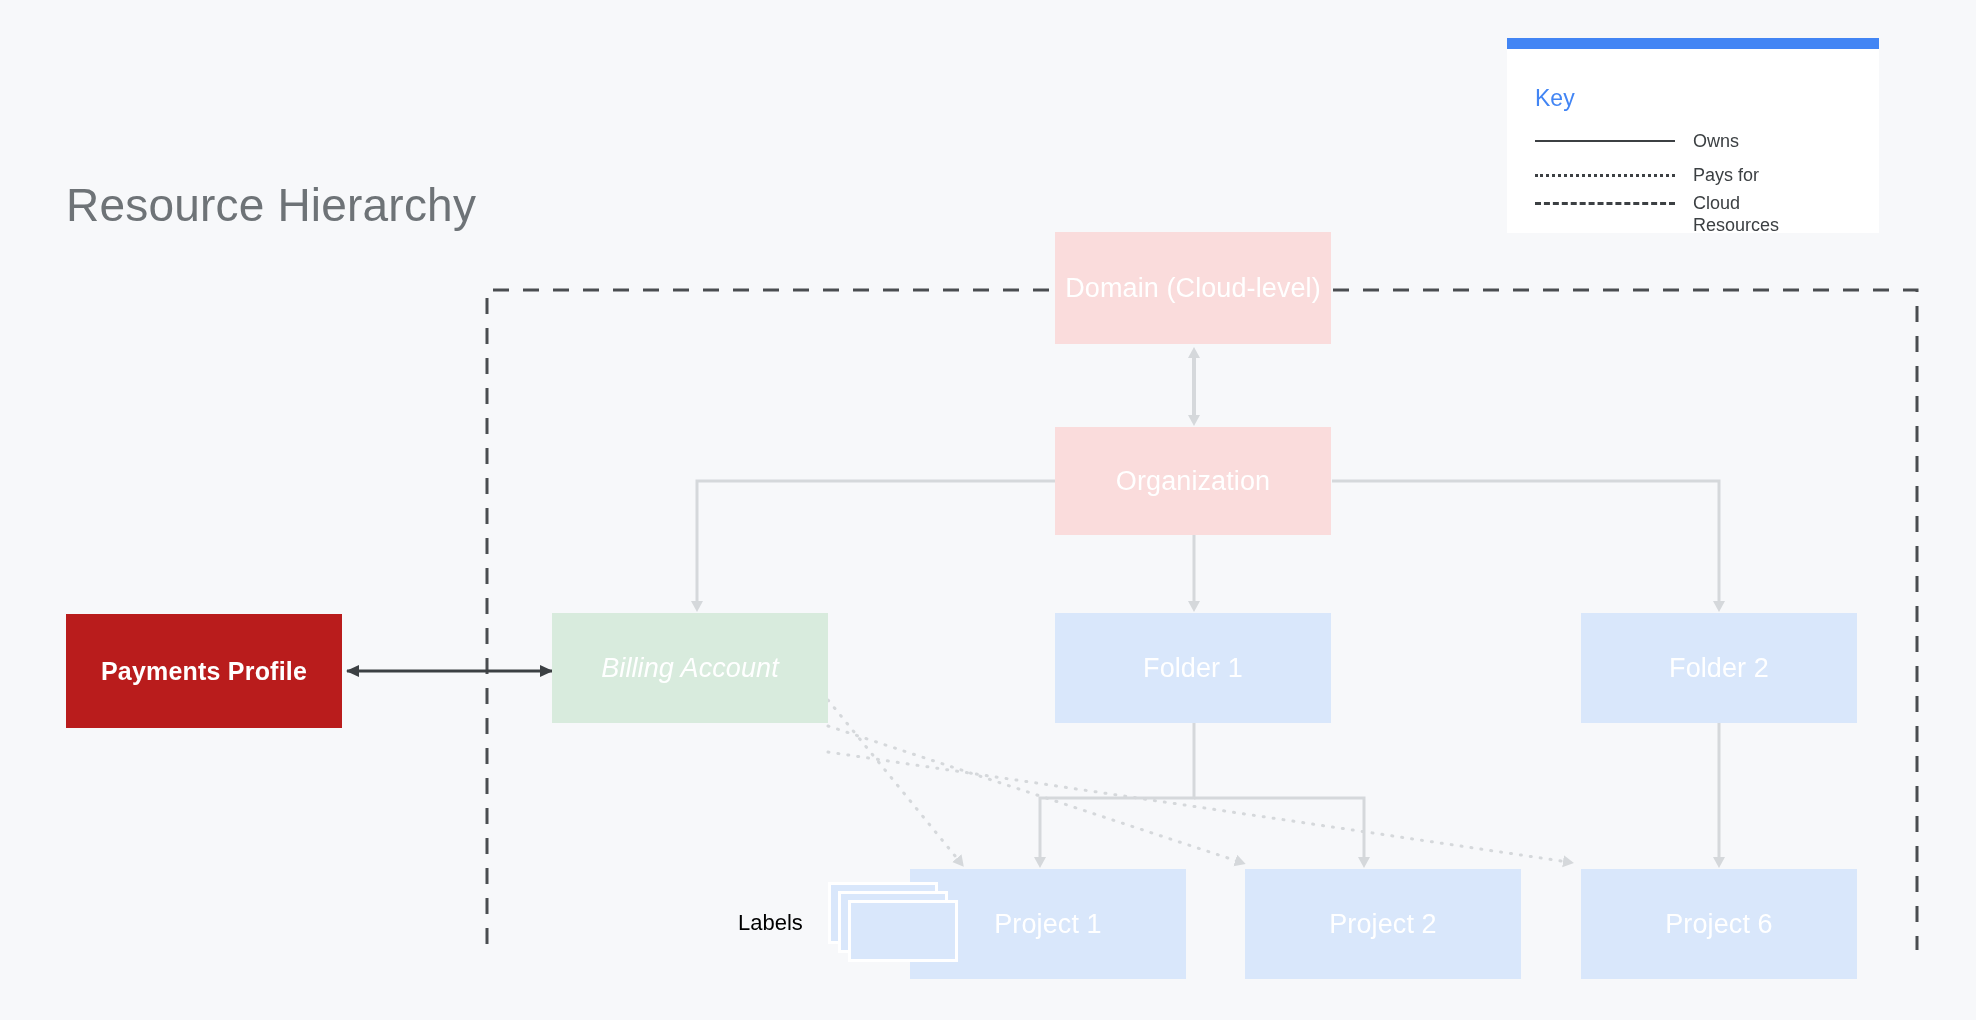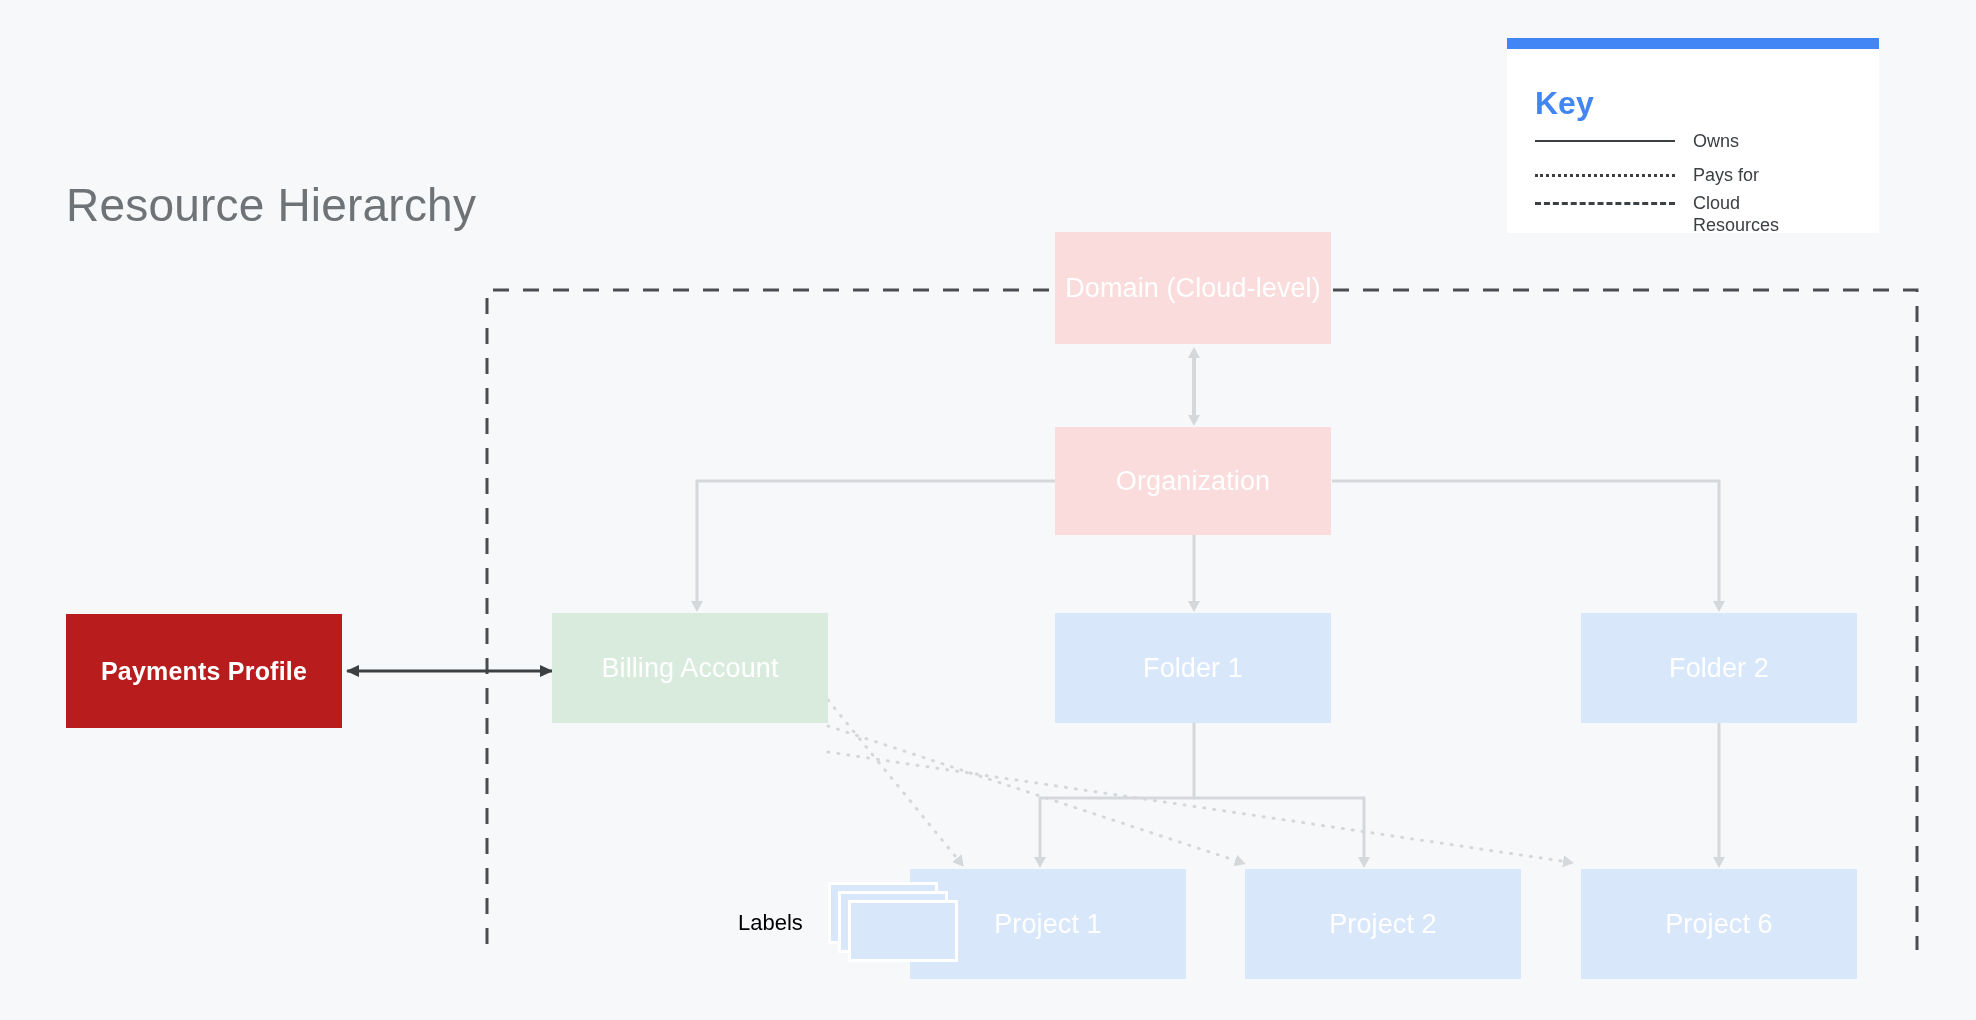--- a/index.html
+++ b/index.html
@@ -49,21 +49,21 @@
     align-items: center;
     justify-content: center;
     color: #FFFFFF;
     font-size: 27px;
     font-weight: 400;
     letter-spacing: 0.1px;
     white-space: nowrap;
   }
   .node-domain      { background: #FADCDC; }
   .node-org         { background: #FADCDC; }
-  .node-billing     { background: #D8EBDD; }
+  .node-billing     { background: #D8EBDD; font-style: italic; }
   .node-folder      { background: #D9E7FB; }
   .node-project     { background: #D9E7FB; }
   .node-payments    {
     background: #b91c1c;
     font-weight: bold;
     font-size: 25px;
     letter-spacing: 0.2px;
   }
 
   
@@ -109,22 +109,22 @@
   }
   #key-body {
     padding: 16px 0 18px 0;
     position: relative;
     min-height: 150px;
   }
   #key-heading {
     position: absolute;
     left: 28px;
     top: 38px;
-    font-size: 32px;
-    font-weight: bold;
+    font-size: 23px;
+    font-weight: normal;
     color: #4285F4;
     line-height: 1;
     text-align: right;
   }
   .key-row {
     position: absolute;
     left: 28px;
     display: flex;
     align-items: flex-start;
   }

